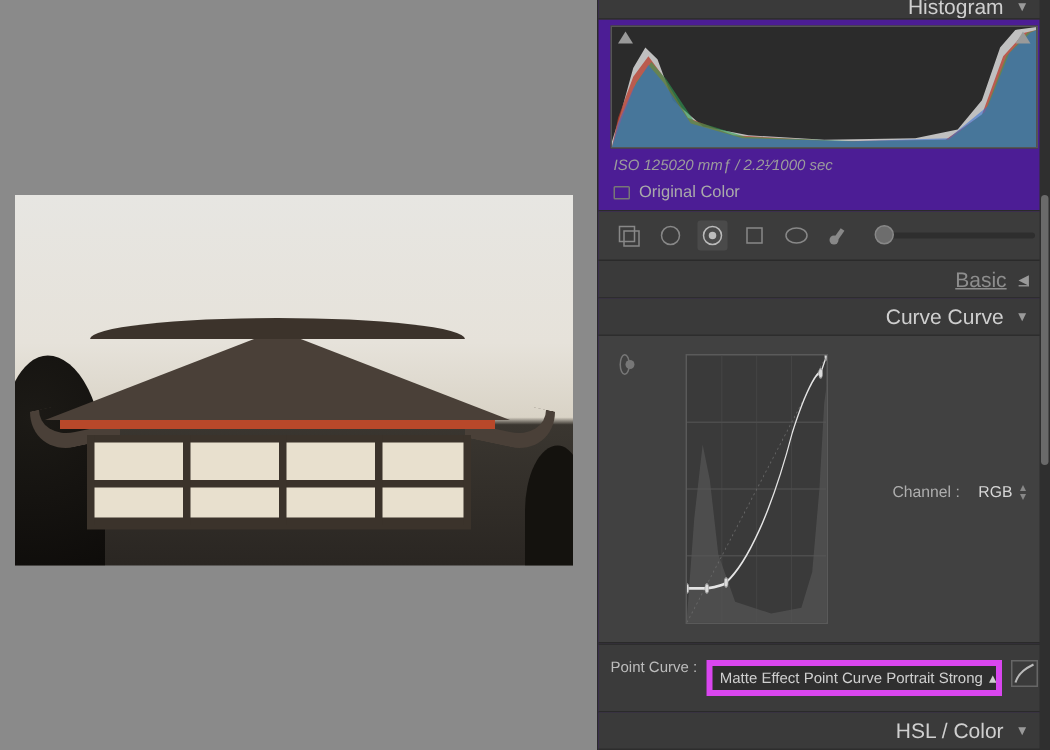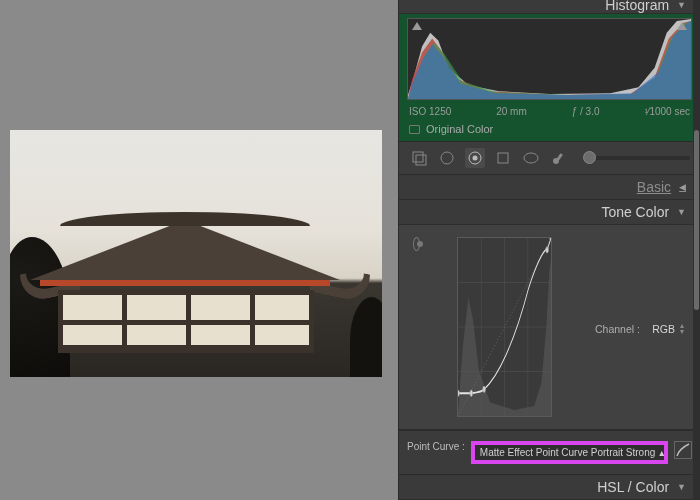--- a/index.html
+++ b/index.html
@@ -83,21 +83,21 @@
   .tree-r {
     position: absolute;
     right: -8px; bottom: 0;
     width: 40px; height: 80px;
     background: #14120e;
     border-radius: 60% 50% 0 0;
   }
   
   .panel {
     width: 302px; height: 500px;
-    background: #14532d;
+    background: #4c1d95;
     border-left: 1px solid #2a2a2a;
     display: flex; flex-direction: column;
     position: relative;
   }
   .scroll-gutter {
     position: absolute; right: 0; top: 0;
     width: 7px; height: 100%;
     background: #2f2f2f;
   }
   .scroll-thumb {
@@ -139,24 +139,25 @@
     position: absolute; top: 3px;
     width: 0; height: 0;
     border-left: 5px solid transparent;
     border-right: 5px solid transparent;
     border-bottom: 8px solid #9a9a9a;
     cursor: pointer;
   }
   .clip-tri.l { left: 4px; }
   .clip-tri.r { right: 4px; }
   .histo-meta {
-    display: flex; justify-content: space-between;
+    display: flex; 
     padding: 2px 10px;
     font-size: 10px;
     color: #9c9c9c;
+    font-style: italic;
   }
   .orig-row {
     display: flex; align-items: center;
     padding: 4px 10px 6px 10px;
     font-size: 11px;
     color: #aaa;
     border-bottom: 1px solid #2a2a2a;
   }
   .orig-row .cb {
     width: 11px; height: 9px;
@@ -297,21 +298,21 @@
       <svg viewBox="0 0 280 82" preserveAspectRatio="none">
         <path d="M0,82 L0,78 6,58 14,28 22,14 30,22 40,50 60,68 90,74 140,77 200,76 228,70 244,50 256,14 266,2 280,0 L280,82 Z" fill="#d0d0d0" opacity="0.9"></path>
         <path d="M0,82 L4,62 14,34 24,20 34,34 50,62 80,74 150,78 220,77 244,60 258,20 272,4 280,2 L280,82 Z" fill="#b83a2a" opacity="0.75"></path>
         <path d="M0,82 L6,64 16,38 26,24 36,36 54,64 88,75 160,78 222,77 246,58 260,20 274,4 280,2 L280,82 Z" fill="#2f9e55" opacity="0.6"></path>
         <path d="M0,82 L4,66 14,42 24,26 34,38 52,66 86,76 158,78 222,76 248,54 262,18 276,4 280,2 L280,82 Z" fill="#2e6bd6" opacity="0.55"></path>
       </svg>
     </div>
     <div class="histo-meta">
       <span>ISO 1250</span>
       <span>20 mm</span>
-      <span>ƒ / 3.0</span>
+      <span>ƒ / 2.2</span>
       <span>
         <span>¹⁄</span><span>1000</span> <span>sec</span>
       </span>
     </div>
     <div class="orig-row">
       <span class="cb"></span>
       <span>Original Color</span>
     </div>
   </div>
 
@@ -353,21 +354,21 @@
       <div class="knob"></div>
     </div>
   </div>
 
   <div class="section-head basic-head">
     <span>Basic</span>
     <span class="tri">◀</span>
   </div>
 
   <div class="section-head">
-    <span>Tone Color</span>
+    <span>Curve Curve</span>
     <span class="tri">▼</span>
   </div>
 
   <div class="section-body">
     <div class="curve-wrap">
       <div class="target-btn"></div>
       <div class="curve-frame">
         <svg viewBox="0 0 232 180" preserveAspectRatio="none">
 
           <g stroke="#4d4d4d" stroke-width="1">

